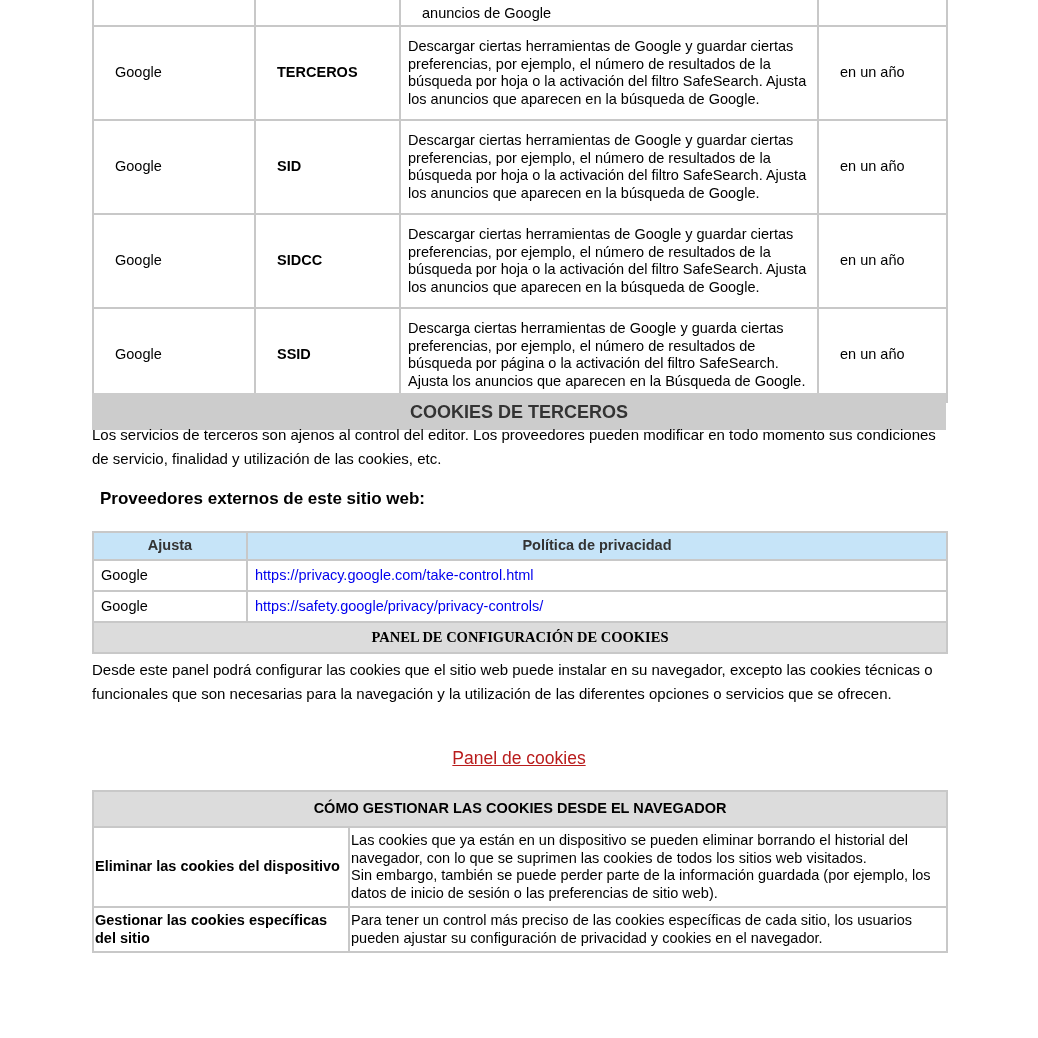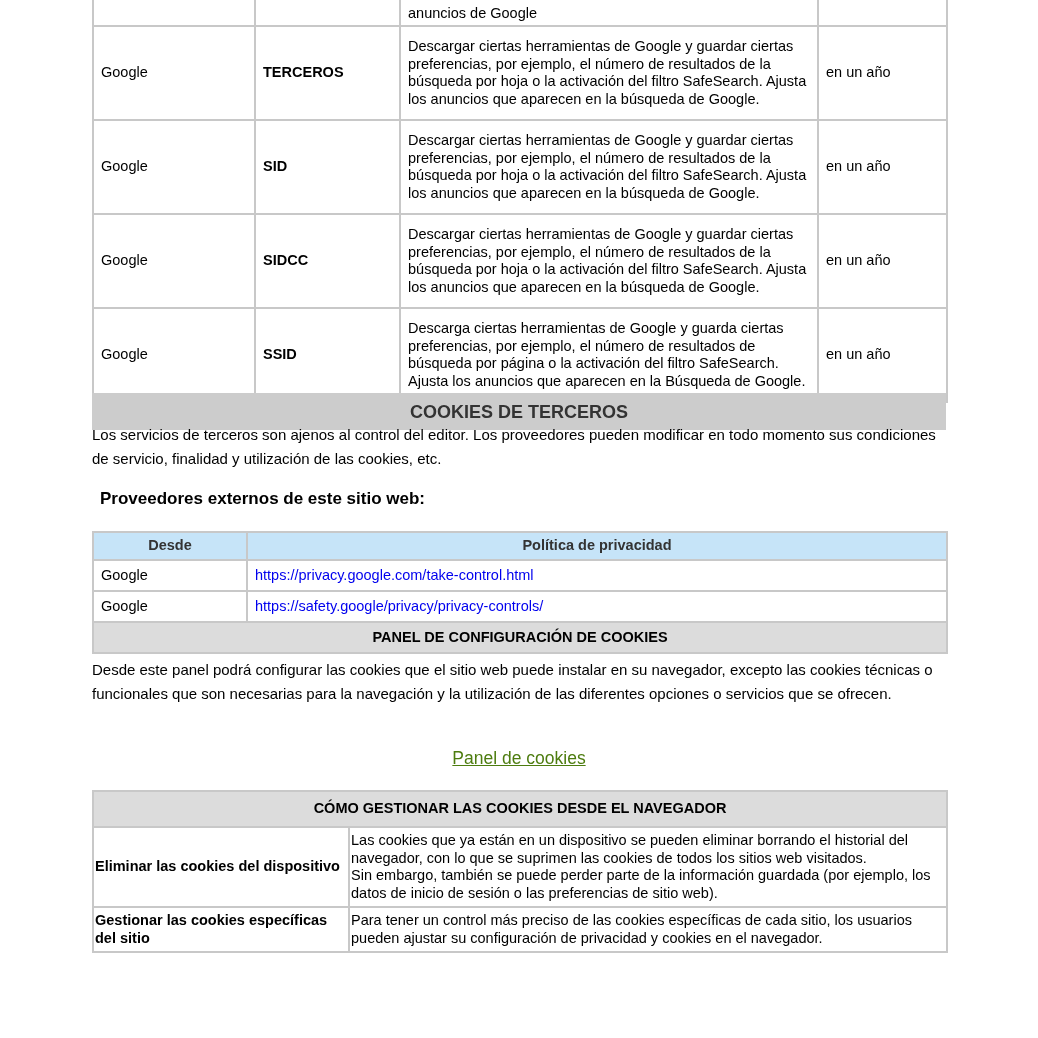--- a/index.html
+++ b/index.html
@@ -2,39 +2,39 @@
 <html><head>
 <meta charset="utf-8">
 <style>
   html, body { margin:0; padding:0; background:#ffffff; }
   body { width:1038px; height:1038px; overflow:hidden; position:relative;
          font-family:"Liberation Sans", sans-serif; color:#000; }
   .page { position:absolute; left:92px; top:0; width:854px; }
   table { border-collapse:collapse; width:854px; table-layout:fixed; }
   td, th { border:2px solid #c8c8c8; font-size:14.5px; line-height:17.5px; vertical-align:middle; }
   .cookies-table { position:absolute; left:0; top:-2px; }
-  .cookies-table td { padding:0 7px; }
+  .cookies-table td { padding:0 21px; }
   .cookies-table td.name { font-weight:bold; }
   .cookies-table tr.partial td { height:22px; vertical-align:bottom; padding-bottom:3px; }
   .cookies-table tr.full td { height:80px; }
   .cookies-table td.desc { padding:6px 7px; }
 
   .banner { position:absolute; left:0; top:377px; width:854px; height:37px; background:#cccccc;
             color:#333333; font-weight:bold; font-size:18px; text-align:center; line-height:38px;margin-top:16px; }
   .para { position:absolute; left:0; width:860px; font-size:15px; line-height:23.5px; }
   .subhead { position:absolute; left:0; top:489px; font-weight:bold; font-size:17px;margin-left:8px; }
 
   .providers { position:absolute; left:0; top:531px; }
   .providers th { background:#c6e4f8; color:#333; font-weight:bold; height:24px; font-size:14.5px; }
   .providers td { height:29px; padding:0 7px; }
   .providers a { color:#0000ee; text-decoration:none; }
-  .panel-head { background:#dcdcdc; font-weight:bold; text-align:center; height:31px; }
+  .panel-head { background:#dcdcdc; font-weight:bold; text-align:center; height:31px;font-family:Liberation Serif, serif; }
 
   .link-center { position:absolute; left:0; width:854px; top:748px; text-align:center; font-size:17.5px; }
-  .link-center a { color:#4d7c0f; text-decoration:underline; }
+  .link-center a { color:#b91c1c; text-decoration:underline; }
 
   .manage { position:absolute; left:0; top:790px; }
   .manage th { background:#dcdcdc; font-weight:bold; height:32px; font-size:14.5px; }
   .manage td { padding:4px 1px; }
   .manage td.lbl { font-weight:bold; }
 </style>
 </head>
 <body>
 
 <div class="page">
@@ -86,21 +86,21 @@
 
   <div class="subhead">Proveedores externos de este sitio web:</div>
 
   <table class="providers">
     <colgroup>
         <col style="width:154px">
         <col style="width:700px">
       </colgroup>
     <tbody>
         <tr>
-      <th>Desde</th>
+      <th>Ajusta</th>
       <th>Política de privacidad</th>
     </tr>
     <tr>
       <td>Google</td>
       <td><a href="#">https://privacy.google.com/take-control.html</a></td>
     </tr>
     <tr>
       <td>Google</td>
       <td><a href="#">https://safety.google/privacy/privacy-controls/</a></td>
     </tr>

